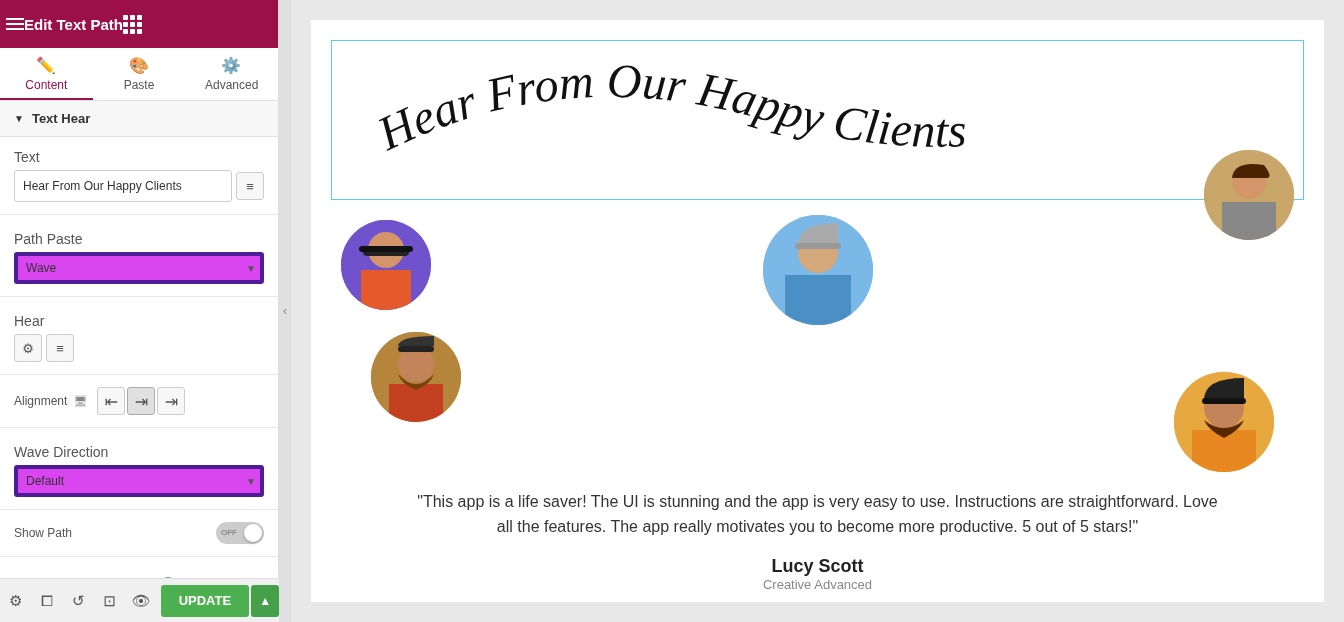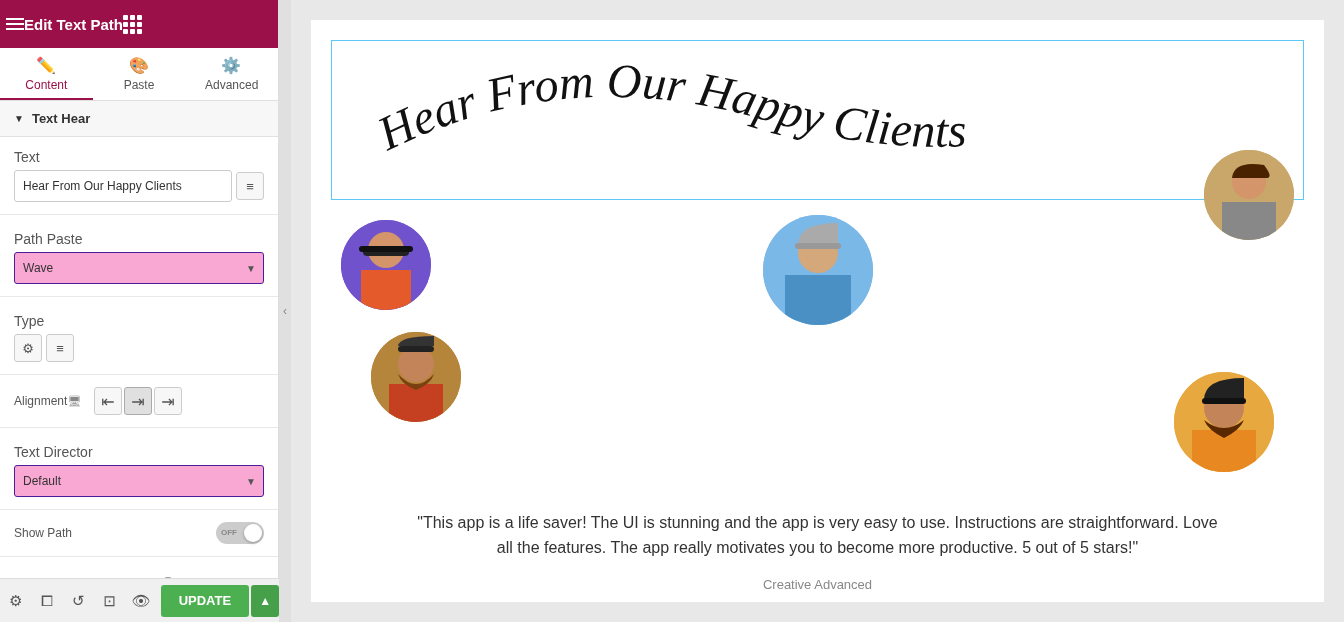--- a/index.html
+++ b/index.html
@@ -145,28 +145,28 @@
       justify-content: center;
       font-size: 13px;
       color: #555;
     }
     .select-wrapper {
       position: relative;
       flex: 1;
     }
     .select-wrapper select {
       width: 100%;
-      border: 1px solid #4c1d95;
+      border: 4px solid #4c1d95;
       border-radius: 3px;
       padding: 5px 26px 5px 8px;
       font-size: 12px;
       height: 32px;
       outline: none;
       appearance: none;
-      background: #f9a8d4;
+      background: #d946ef;
       cursor: pointer;
       color: #333;
     }
     .select-arrow {
       position: absolute;
       right: 8px;
       top: 50%;
       transform: translateY(-50%);
       pointer-events: none;
       font-size: 10px;
@@ -185,20 +185,21 @@
       align-items: center;
       padding: 8px 14px;
       gap: 10px;
     }
     .align-label {
       font-size: 12px;
       color: #555;
       min-width: 70px;
       display: flex;
       align-items: center;
+      gap: 6px;
     }
     .align-buttons {
       display: flex;
       gap: 2px;
     }
     .align-btn {
       width: 28px;
       height: 28px;
       border: 1px solid #ccc;
       background: #f7f7f7;
@@ -460,21 +461,21 @@
             <option>Line</option>
           </select>
           <span class="select-arrow">▼</span>
         </div>
       </div>
     </div>
 
     <div class="divider"></div>
 
     <div class="field-group">
-      <div class="field-label">Type</div>
+      <div class="field-label">Hear</div>
       <div class="field-row">
         <div class="icon-btn">⚙</div>
         <div class="icon-btn">≡</div>
       </div>
     </div>
 
     <div class="divider"></div>
 
     <div class="alignment-row">
       <div class="align-label">
@@ -484,21 +485,21 @@
       <div class="align-buttons">
         <div class="align-btn" style="font-size:16px;">⇤</div>
         <div class="align-btn active" style="font-size:16px;">⇥</div>
         <div class="align-btn" style="font-size:16px;">⇥</div>
       </div>
     </div>
 
     <div class="divider"></div>
 
     <div class="field-group">
-      <div class="field-label">Text Director</div>
+      <div class="field-label">Wave Direction</div>
       <div class="field-row">
         <div class="select-wrapper">
           <select>
             <option>Default</option>
             <option>LTR</option>
             <option>RTL</option>
           </select>
           <span class="select-arrow">▼</span>
         </div>
       </div>
@@ -605,17 +606,18 @@
 
         <path d="M30,28 Q30,6 70,6 Q70,28 70,28Z" fill="#222"></path>
         <rect x="28" y="26" width="44" height="6" rx="3" fill="#111"></rect>
 
         <path d="M30,48 Q50,64 70,48 Q66,58 50,66 Q34,58 30,48Z" fill="#5a2800"></path>
       </svg>
     </div>
 
     <div class="testimonial-section">
       <div class="testimonial-quote">"This app is a life saver! The UI is stunning and the app is very easy to use. Instructions are straightforward. Love all the features. The app really motivates you to become more productive. 5 out of 5 stars!"</div>
+      <div class="testimonial-name">Lucy Scott</div>
       <div class="testimonial-title">Creative Advanced</div>
     </div>
 
   </div>
 </div>
 
 </body></html>

